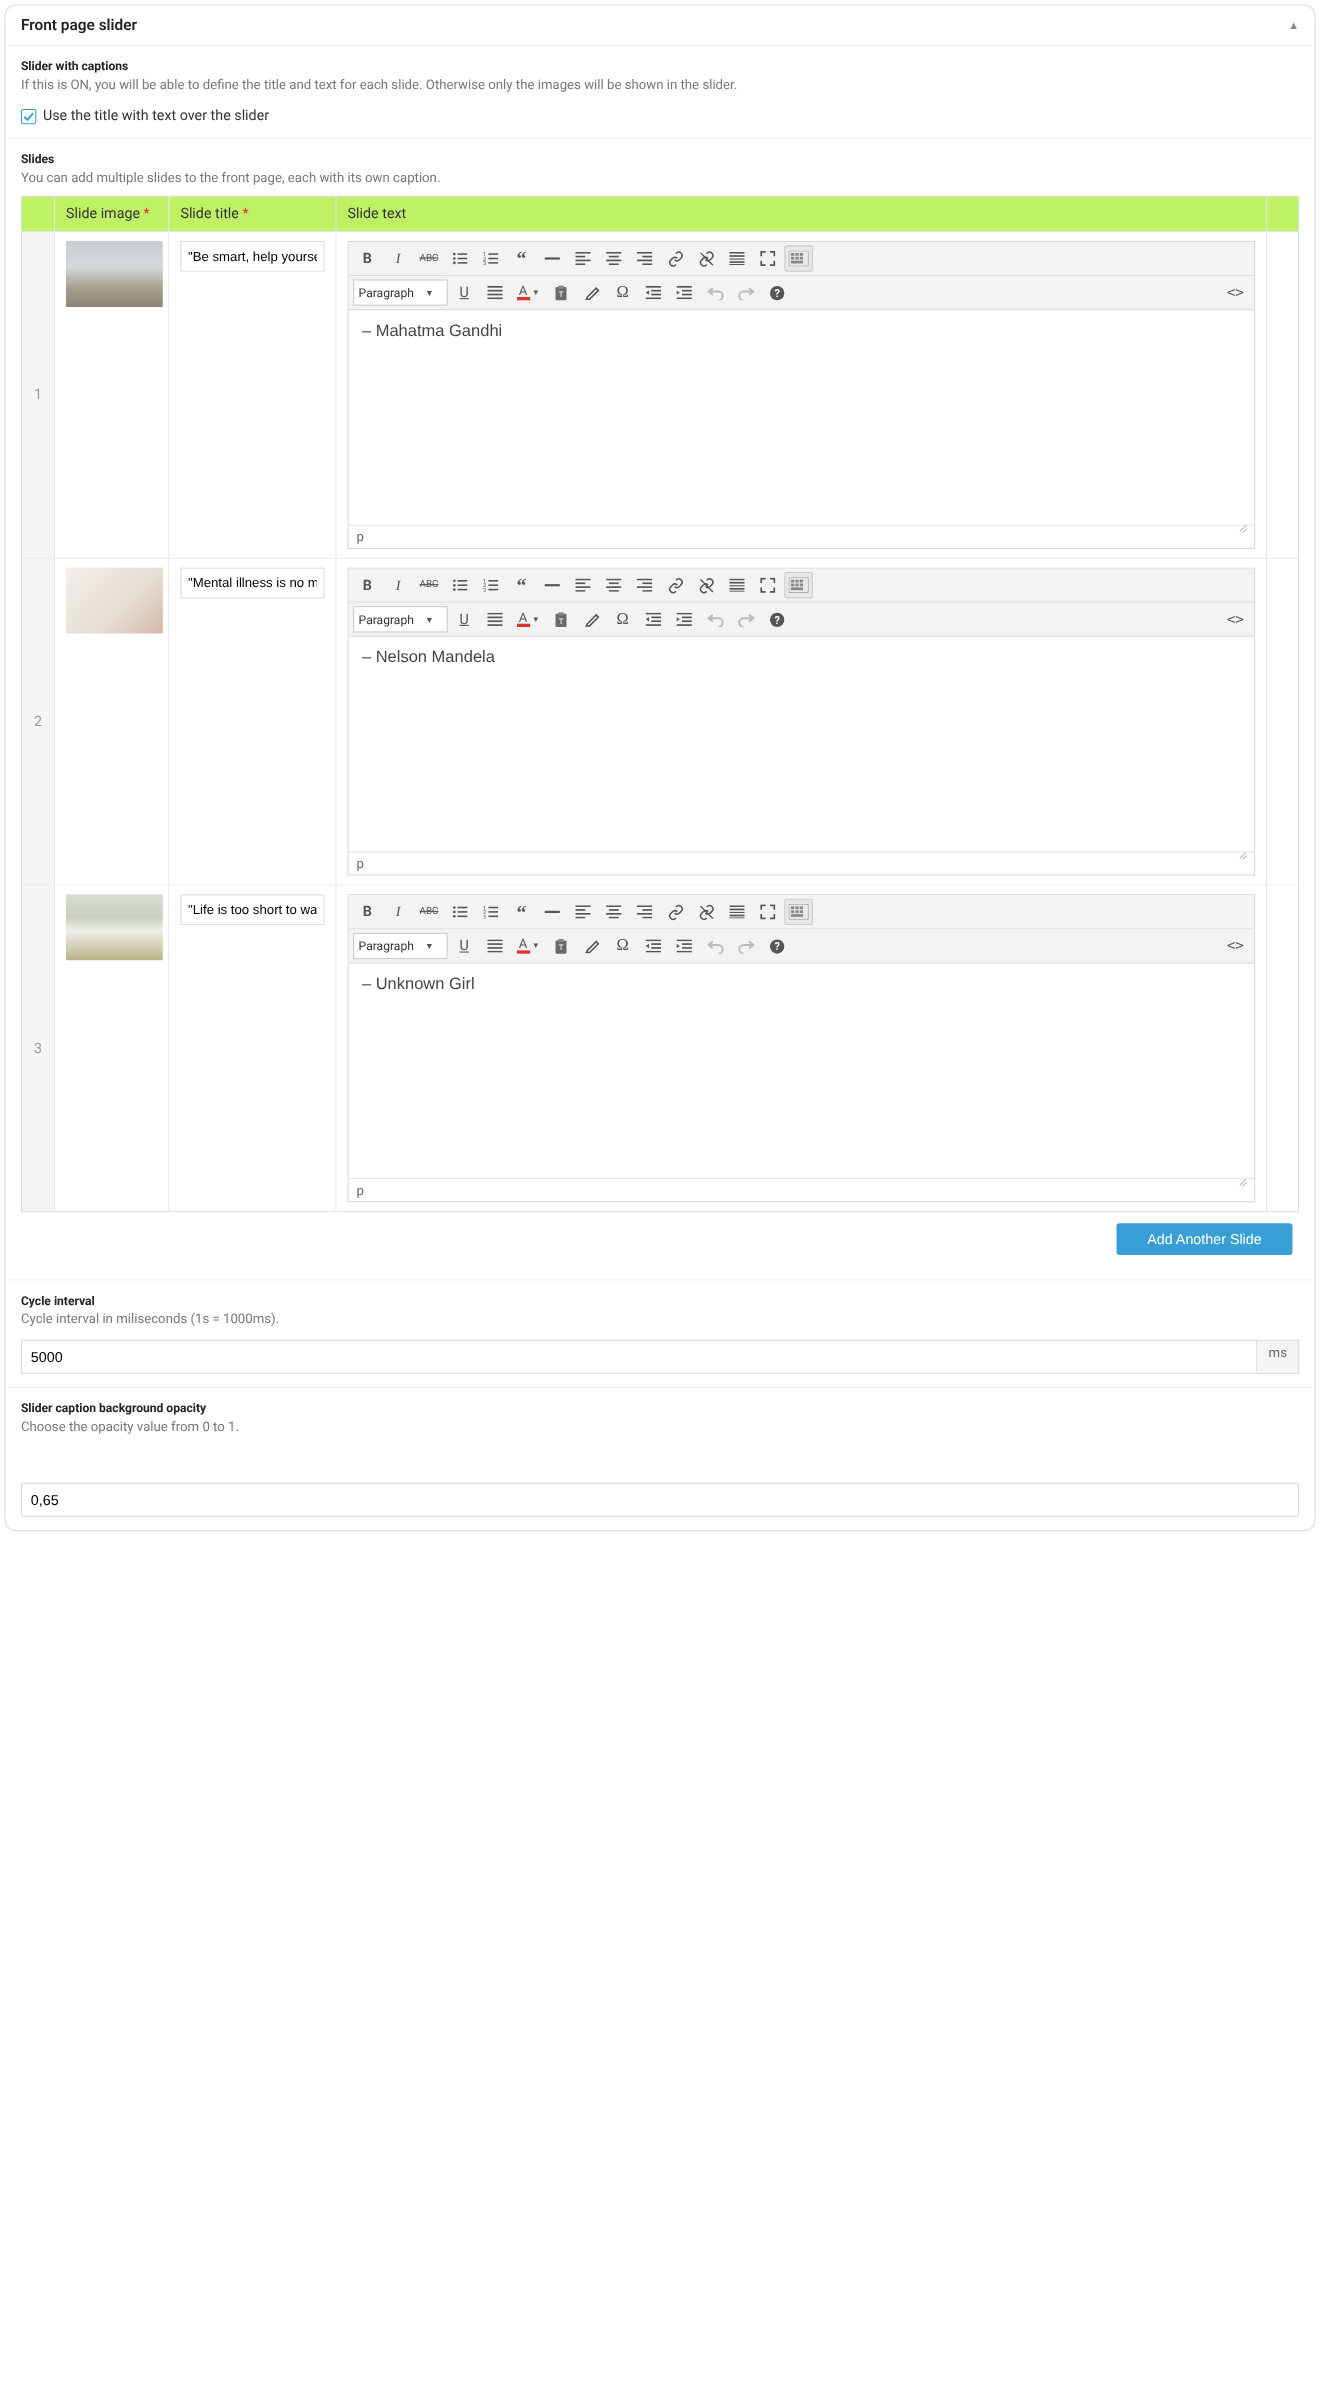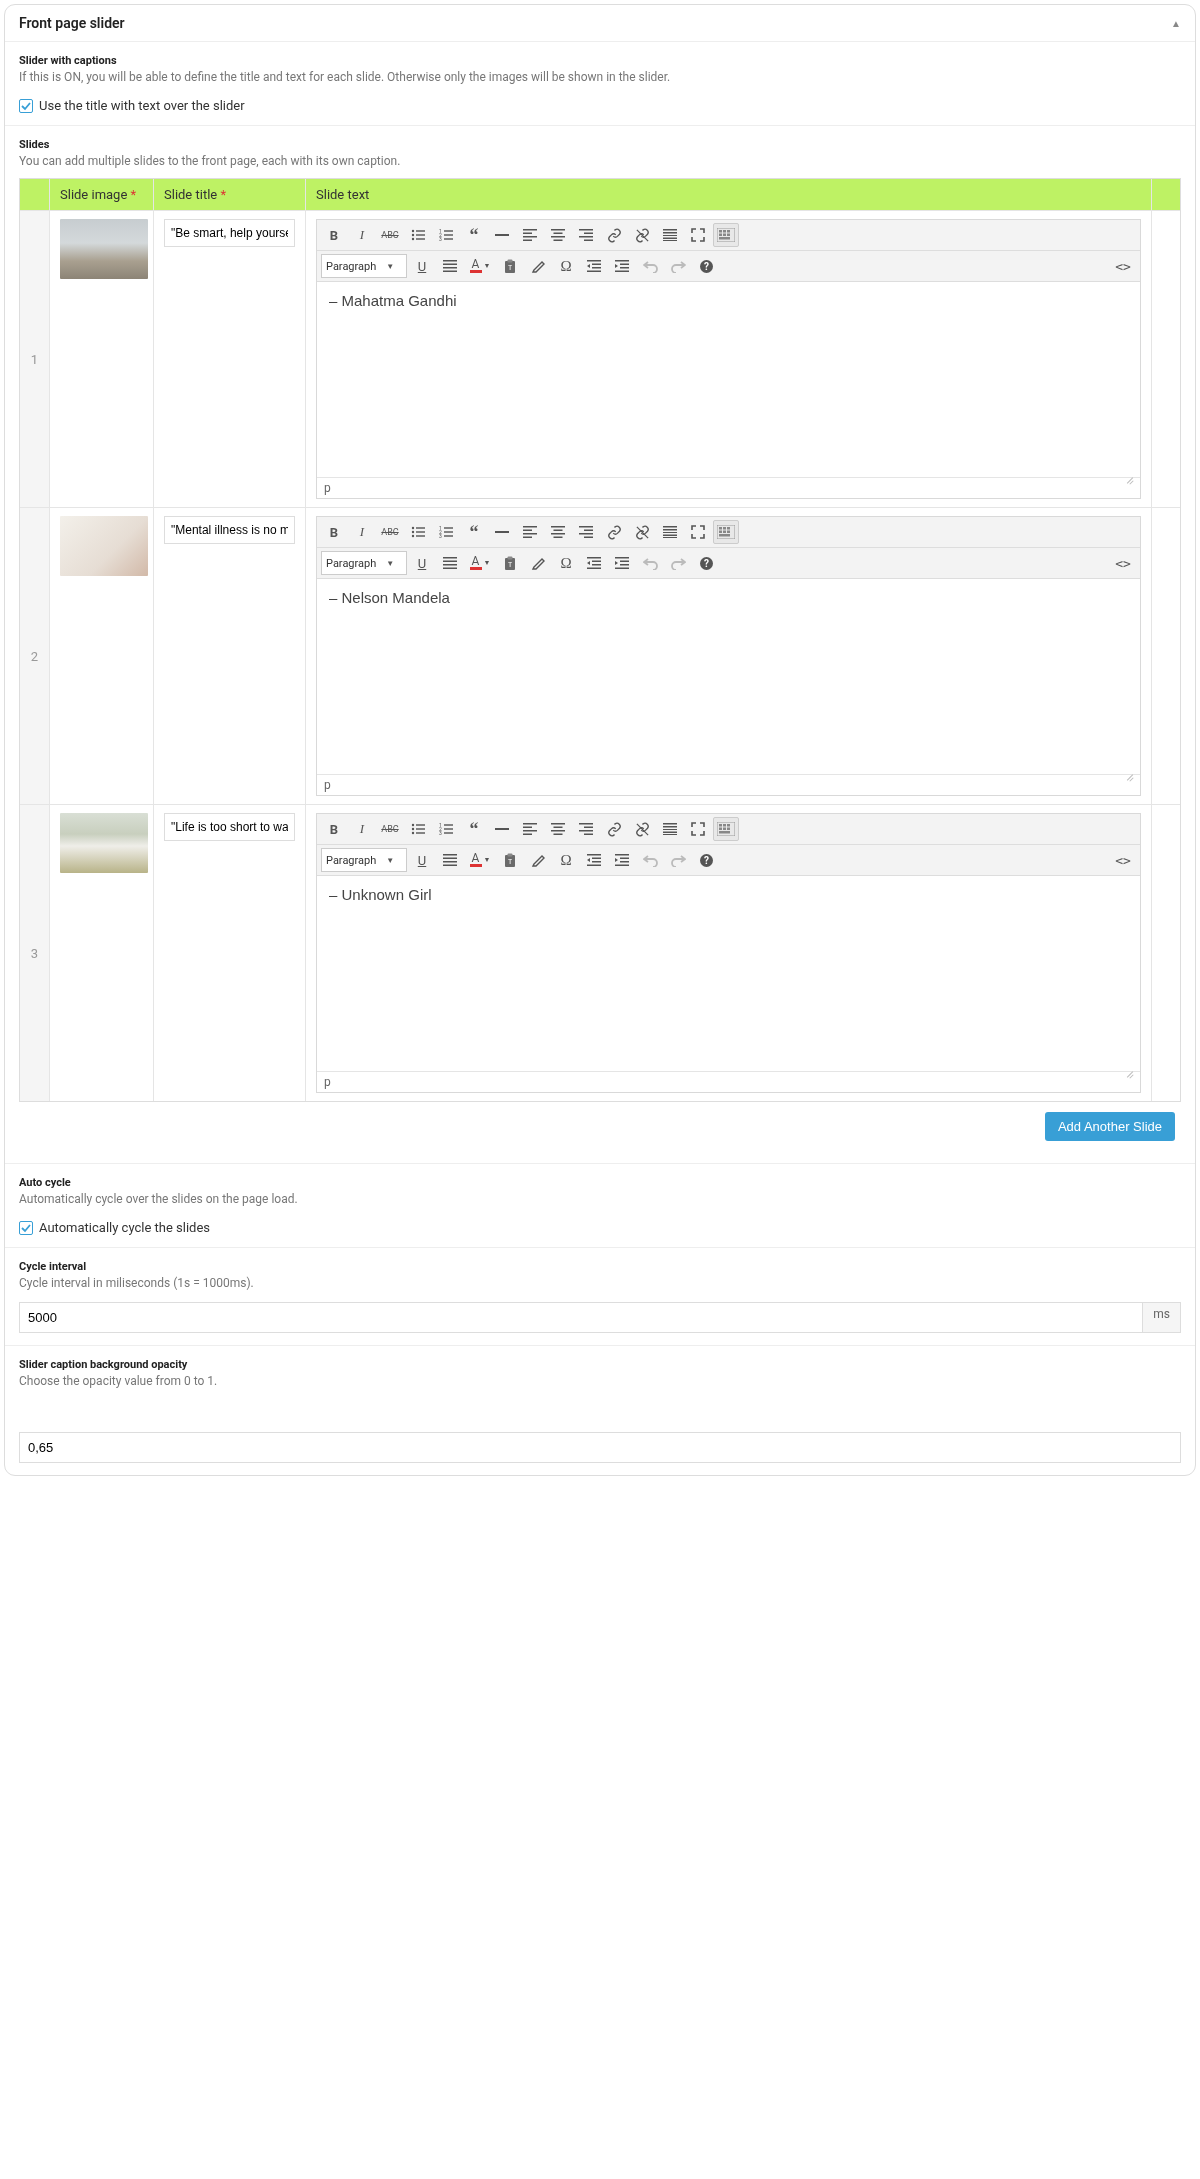--- a/index.html
+++ b/index.html
@@ -41,21 +41,21 @@
 .ed-btn.dim{color:#b8b8b8}
 .ed-sel{font-size:11px;border:1px solid #ccc;background:#fff;height:24px;padding:0 4px;display:flex;align-items:center;gap:10px;min-width:86px}
 .ed-sel .sc{font-size:8px;color:#555}
 .ed-body{padding:10px 12px;min-height:195px;font-family:Liberation Sans, sans-serif;font-size:15px;color:#444}
 .ed-foot{border-top:1px solid #e5e5e5;padding:3px 7px;font-size:12px;color:#666;display:flex;justify-content:space-between;align-items:center}
 .rsz{width:0;height:0;border-style:solid;border-width:0 0 10px 10px;border-color:transparent transparent transparent transparent;position:relative}
 .rsz::before,.rsz::after{content:"";position:absolute;background:#bbb}
 .rsz::before{width:8px;height:1px;transform:rotate(-45deg);right:-1px;bottom:2px}
 .rsz::after{width:5px;height:1px;transform:rotate(-45deg);right:-1px;bottom:0}
 .add-row{padding:10px 6px;display:flex;justify-content:flex-end}
-.btn-blue{background:#389fd6;color:#fff;border:none;padding:7px 13px;font-size:13px;border-radius:3px;cursor:pointer}
+.btn-blue{background:#389fd6;color:#fff;border:none;padding:7px 28px;font-size:13px;border-radius:3px;cursor:pointer}
 .igrp{display:flex;margin-top:12px}
 .igrp input{flex:1;border:1px solid #ddd;padding:7px 8px;font-size:13px}
 .igrp .addon{border:1px solid #ddd;border-left:none;background:#f5f5f5;padding:4px 10px;font-size:12px;color:#666}
 svg{display:block}
 </style>
 </head>
 <body>
 
 <div class="panel">
   <div class="panel-header">
@@ -650,32 +650,20 @@
   <div class="td col-act"></div>
 </div>
 </div>
     </div>
 
     <div class="add-row">
       <button class="btn-blue">Add Another Slide</button>
     </div>
   </div>
 
-  <div class="sect">
-    <div class="sect-title">Auto cycle</div>
-    <div class="sect-desc">Automatically cycle over the slides on the page load.</div>
-    <div class="cb-row">
-      <span class="cb">
-          <svg width="10" height="10" viewBox="0 0 10 10">
-            <path d="M1 5 L4 8 L9 2" stroke="#389fd6" stroke-width="1.8" fill="none"></path>
-          </svg>
-        </span>
-      <span class="cb-label">Automatically cycle the slides</span>
-    </div>
-  </div>
 
   <div class="sect">
     <div class="sect-title">Cycle interval</div>
     <div class="sect-desc">Cycle interval in miliseconds (1s = 1000ms).</div>
     <div class="igrp">
       <input type="text" value="5000" style="">
       <span class="addon">ms</span>
     </div>
   </div>
 

